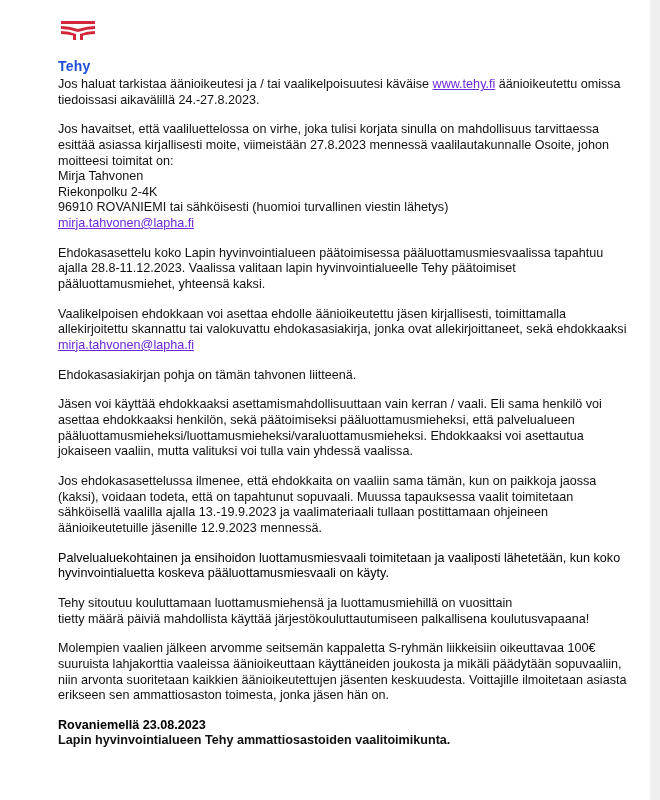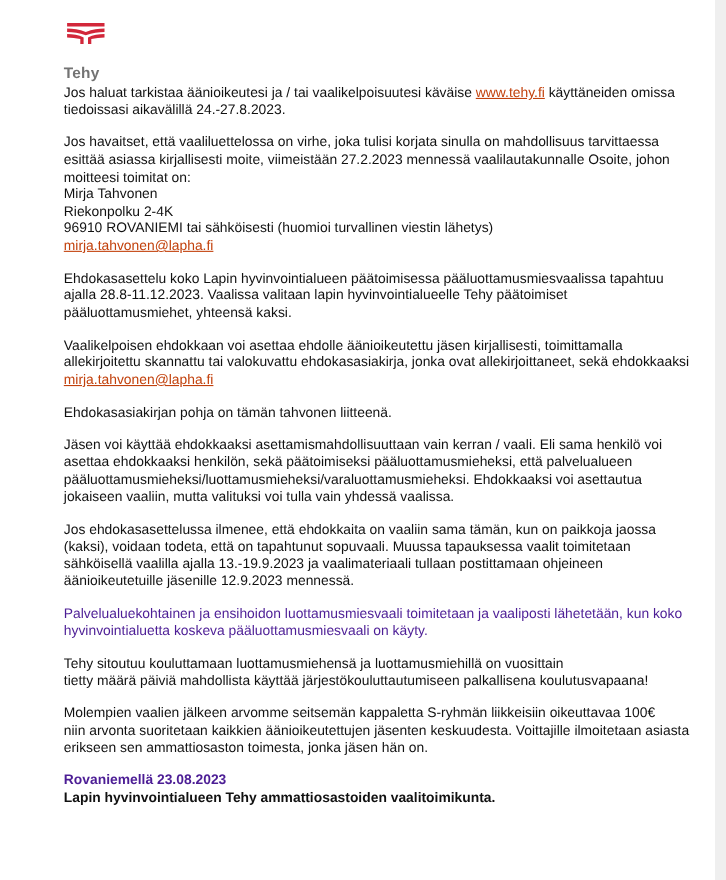--- a/index.html
+++ b/index.html
@@ -4,26 +4,26 @@
 <style>
   html, body { margin: 0; padding: 0; }
   body {
     width: 660px; height: 800px; background: #ffffff; position: relative; overflow: hidden;
     font-family: "Liberation Sans", sans-serif; color: #111111;
   }
   .scroll-strip { position: absolute; left: 650px; top: 0; width: 10px; height: 800px; background: #efefef; }
   .page { position: absolute; left: 58px; top: 0; width: 580px; }
   .logo { position: absolute; left: 0; top: 20px; width: 40px; height: 42px; }
   .logo svg { display: block; margin-left: 1px; }
-  .logo-text { position: absolute; left: 0; top: 38px; font-weight: bold; font-size: 14px; color: #737373; letter-spacing: 0.2px; }
+  .logo-text { position: absolute; left: 0; top: 38px; font-weight: bold; font-size: 14px; color: #1d4ed8; letter-spacing: 0.2px; }
   .content { position: absolute; left: 0; top: 77px; width: 580px; font-size: 12.6px; line-height: 15.6px; }
   .p { margin: 0 0 14.2px 0; }
   .line { display: block; white-space: nowrap; }
-  a.link { color: #c2410c; }
-  .red { color: #4c1d95; }
+  a.link { color: #6d28d9; }
+  .red { color: #000000; }
   .bold { font-weight: bold; }
 </style>
 </head>
 <body>
 
 <div class="scroll-strip"></div>
 
 <div class="page">
 
   <div class="logo">
@@ -32,27 +32,27 @@
       <path d="M2 6 Q10 6 19 9 Q28 6 36 6 L36 9 Q28 9 19 12 Q10 9 2 9 Z" fill="#d2273a"></path>
       <path d="M2 11 Q10 11 17 14 L17 20 L14 20 L14 15.5 Q8 14 2 14 Z" fill="#d2273a"></path>
       <path d="M36 11 Q28 11 21 14 L21 20 L24 20 L24 15.5 Q30 14 36 14 Z" fill="#d2273a"></path>
     </svg>
     <span class="logo-text">Tehy</span>
   </div>
 
   <div class="content">
 
     <p class="p">
-      <span class="line"><span>Jos haluat tarkistaa äänioikeutesi ja / tai vaalikelpoisuutesi käväise </span><a class="link" href="#">www.tehy.fi</a><span> käyttäneiden omissa</span></span>
+      <span class="line"><span>Jos haluat tarkistaa äänioikeutesi ja / tai vaalikelpoisuutesi käväise </span><a class="link" href="#">www.tehy.fi</a><span> äänioikeutettu omissa</span></span>
       <span class="line">tiedoissasi aikavälillä 24.-27.8.2023.</span>
     </p>
 
     <p class="p">
       <span class="line">Jos havaitset, että vaaliluettelossa on virhe, joka tulisi korjata sinulla on mahdollisuus tarvittaessa</span>
-      <span class="line">esittää asiassa kirjallisesti moite, viimeistään 27.2.2023 mennessä vaalilautakunnalle Osoite, johon</span>
+      <span class="line">esittää asiassa kirjallisesti moite, viimeistään 27.8.2023 mennessä vaalilautakunnalle Osoite, johon</span>
       <span class="line">moitteesi toimitat on:</span>
       <span class="line">Mirja Tahvonen</span>
       <span class="line">Riekonpolku 2-4K</span>
       <span class="line">96910 ROVANIEMI tai sähköisesti (huomioi turvallinen viestin lähetys)</span>
       <span class="line"><a class="link" href="#">mirja.tahvonen@lapha.fi</a></span>
     </p>
 
     <p class="p">
       <span class="line">Ehdokasasettelu koko Lapin hyvinvointialueen päätoimisessa pääluottamusmiesvaalissa tapahtuu</span>
       <span class="line">ajalla 28.8-11.12.2023. Vaalissa valitaan lapin hyvinvointialueelle Tehy päätoimiset</span>
@@ -88,20 +88,21 @@
       <span class="line">hyvinvointialuetta koskeva pääluottamusmiesvaali on käyty.</span>
     </p>
 
     <p class="p">
       <span class="line">Tehy sitoutuu kouluttamaan luottamusmiehensä ja luottamusmiehillä on vuosittain</span>
       <span class="line">tietty määrä päiviä mahdollista käyttää järjestökouluttautumiseen palkallisena koulutusvapaana!</span>
     </p>
 
     <p class="p">
       <span class="line">Molempien vaalien jälkeen arvomme seitsemän kappaletta S-ryhmän liikkeisiin oikeuttavaa 100€</span>
+      <span class="line">suuruista lahjakorttia vaaleissa äänioikeuttaan käyttäneiden joukosta ja mikäli päädytään sopuvaaliin,</span>
       <span class="line">niin arvonta suoritetaan kaikkien äänioikeutettujen jäsenten keskuudesta. Voittajille ilmoitetaan asiasta</span>
       <span class="line">erikseen sen ammattiosaston toimesta, jonka jäsen hän on.</span>
     </p>
 
 
     <p class="p bold">
       <span class="line red">Rovaniemellä 23.08.2023</span>
       <span class="line">Lapin hyvinvointialueen Tehy ammattiosastoiden vaalitoimikunta.</span>
     </p>
 

